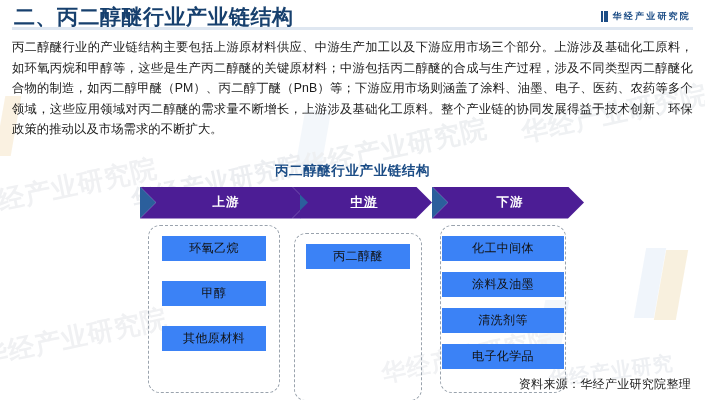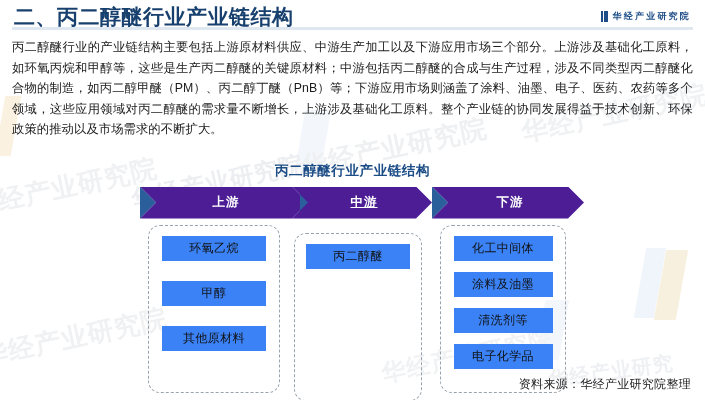--- a/index.html
+++ b/index.html
@@ -195,21 +195,21 @@
     background: #3b82f6;
     color: #111111;
     font-size: 12px;
     display: flex;
     align-items: center;
     justify-content: center;
     letter-spacing: .4px;
     font-weight: normal;
   }
   .panel-mid .item { width: 104px; }
-  .panel-down .item { width: 99px; }
+  .panel-down .item { width: 122px; }
 
   
   .source {
     position: absolute;
     right: 14px;
     bottom: 7px;
     font-size: 12px;
     color: #222222;
     letter-spacing: .3px;
     z-index: 4;

